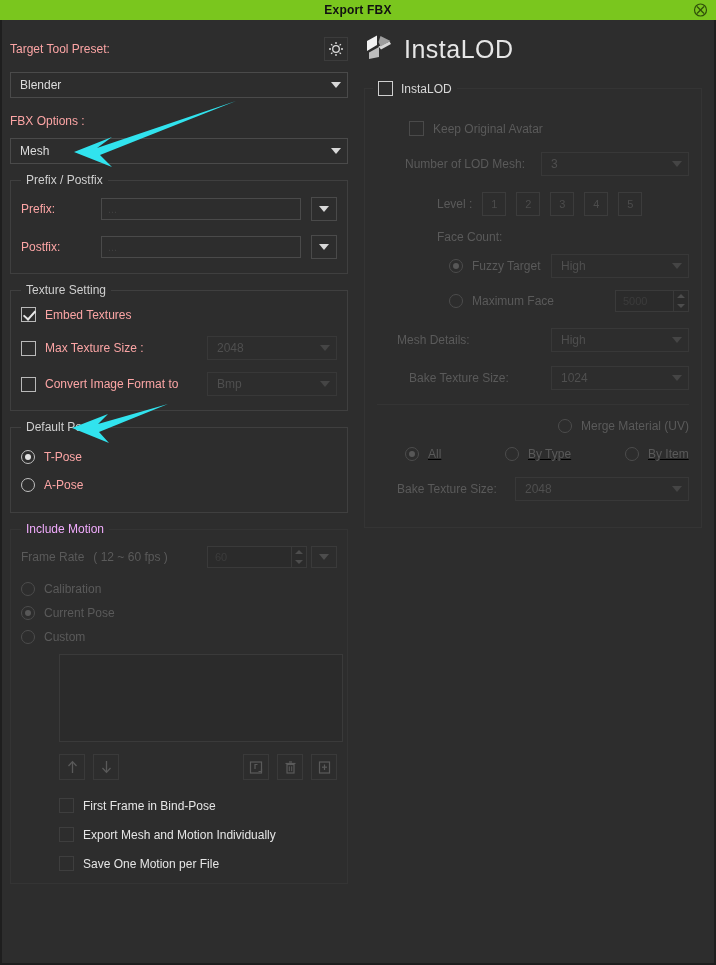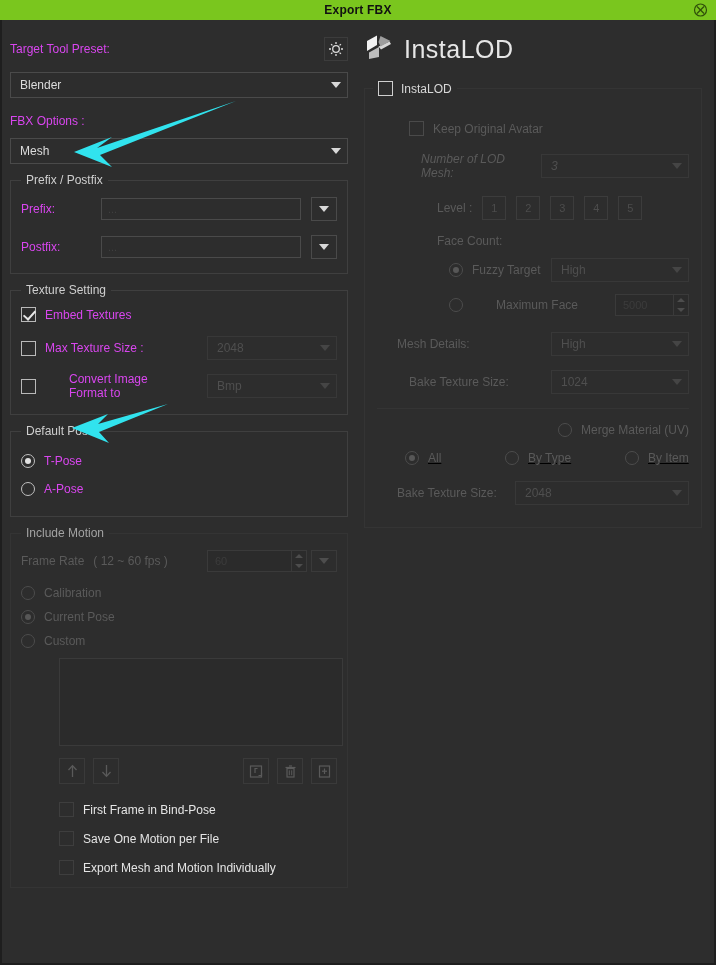--- a/index.html
+++ b/index.html
@@ -31,21 +31,21 @@
     border-left: 2px solid #1e1e1e;
     border-right: 2px solid #1e1e1e;
     border-bottom: 2px solid #1e1e1e;
     padding: 8px 8px 0 8px;
   }
   .cols { display: flex; gap: 16px; }
   .col-left  { width: 338px; flex: none; }
   .col-right { width: 338px; flex: none; }
 
   
-  .lbl        { font-size: 12px; color: #d946ef; }
+  .lbl        { font-size: 12px; color: #fca5a5; }
   .lbl-dim    { font-size: 12px; color: #5a5a5a; }
   .lbl-dimmer { font-size: 12px; color: #e5e5e5; }
 
   
   .preset-row {
     display: flex; align-items: center; justify-content: space-between;
     height: 26px; margin-top: 8px;
   }
   .gear-btn {
     width: 24px; height: 24px; border: 1px solid #3c3c3c;
@@ -67,21 +67,21 @@
   }
   .combo.dim .caret { border-top-color: #454545; }
 
   
   .group { position: relative; border: 1px solid #3f3f3f; margin-top: 16px; padding: 16px 10px 12px 10px; }
   .group.dim { border-color: #343434; }
   .group > .gtitle {
     position: absolute; top: -8px; left: 10px; padding: 0 5px;
     background: #2d2d2d; font-size: 12px; color: #cfcfcf;
   }
-  .group.dim > .gtitle { color: #a3a3a3; }
+  .group.dim > .gtitle { color: #f0abfc; }
 
   
   .cb-row, .rb-row { display: flex; align-items: center; gap: 9px; }
   .cbx {
     width: 15px; height: 15px; border: 1px solid #b9b9b9;
     background: #2d2d2d; flex: none; position: relative; cursor: pointer;
   }
   .cbx.dim  { border-color: #4a4a4a; }
   .cbx.dimmer { border-color: #3e3e3e; }
   .cbx.checked::after {
@@ -118,21 +118,21 @@
   }
   .spin .sval { flex: 1; font-size: 11px; color: #3c3c3c; display: flex; align-items: center; padding: 0 7px; }
   .spin .sbtns { width: 15px; border-left: 1px solid #3a3a3a; display: flex; flex-direction: column; }
   .spin .sbtns div { flex: 1; display: flex; align-items: center; justify-content: center; cursor: pointer; }
   .tri-up   { width:0;height:0;border-left:4px solid transparent;border-right:4px solid transparent;border-bottom:4px solid #4d4d4d; }
   .tri-down { width:0;height:0;border-left:4px solid transparent;border-right:4px solid transparent;border-top:4px solid #4d4d4d; }
 
   
   .row { display: flex; align-items: center; }
   .mt8  { margin-top: 8px; }  .mt10 { margin-top: 10px; }
-  .mt12 { margin-top: 12px; gap: 24px; } .mt14 { margin-top: 14px; }
+  .mt12 { margin-top: 12px; } .mt14 { margin-top: 14px; }
   .mt16 { margin-top: 16px; } .mt18 { margin-top: 18px; }
 
   
   .lvlbtn {
     width: 24px; height: 24px; border: 1px solid #3c3c3c; background: #2d2d2d;
     font-size: 11px; color: #4c4c4c; display: flex; align-items: center;
     justify-content: center; cursor: pointer;
   }
 
   
@@ -345,25 +345,25 @@
               </svg>
           </span>
         </div>
 
         <div class="cb-row mt18" style="margin-left:38px;">
           <span class="cbx dimmer"></span>
           <span class="lbl-dimmer">First Frame in Bind-Pose</span>
         </div>
         <div class="cb-row mt14" style="margin-left:38px;">
           <span class="cbx dimmer"></span>
-          <span class="lbl-dimmer">Save One Motion per File</span>
+          <span class="lbl-dimmer">Export Mesh and Motion Individually</span>
         </div>
         <div class="cb-row mt14" style="margin-left:38px;">
           <span class="cbx dimmer"></span>
-          <span class="lbl-dimmer">Export Mesh and Motion Individually</span>
+          <span class="lbl-dimmer">Save One Motion per File</span>
         </div>
       </div>
     </div>
 
     <div class="col-right">
 
       <div class="ilod-head">
         <span>
           <svg width="30" height="30" viewBox="0 0 30 30">
             <polygon points="3,9 13,3.5 13,13 3,19" fill="#f2f2f2"></polygon>
@@ -380,21 +380,21 @@
           <span class="cbx" style="border-color:#cfcfcf;"></span>
           <span>InstaLOD</span>
         </span>
 
 
         <div class="cb-row mt14" style="margin-left:32px;">
           <span class="cbx dim"></span>
           <span class="lbl-dim">Keep Original Avatar</span>
         </div>
 
-        <div class="row mt16" style="margin-left:44px;font-style:italic;">
+        <div class="row mt16" style="margin-left:28px;">
           <span class="lbl-dim" style="flex:1;">Number of LOD Mesh:</span>
           <span class="combo dim" style="width:148px;height:24px;">
             <span class="val">3</span>
             <span class="caret"></span>
           </span>
         </div>
 
         <div class="row mt16" style="margin-left:60px;gap:10px;">
           <span class="lbl-dim">Level :</span>
           <span class="lvlbtn">1</span>

